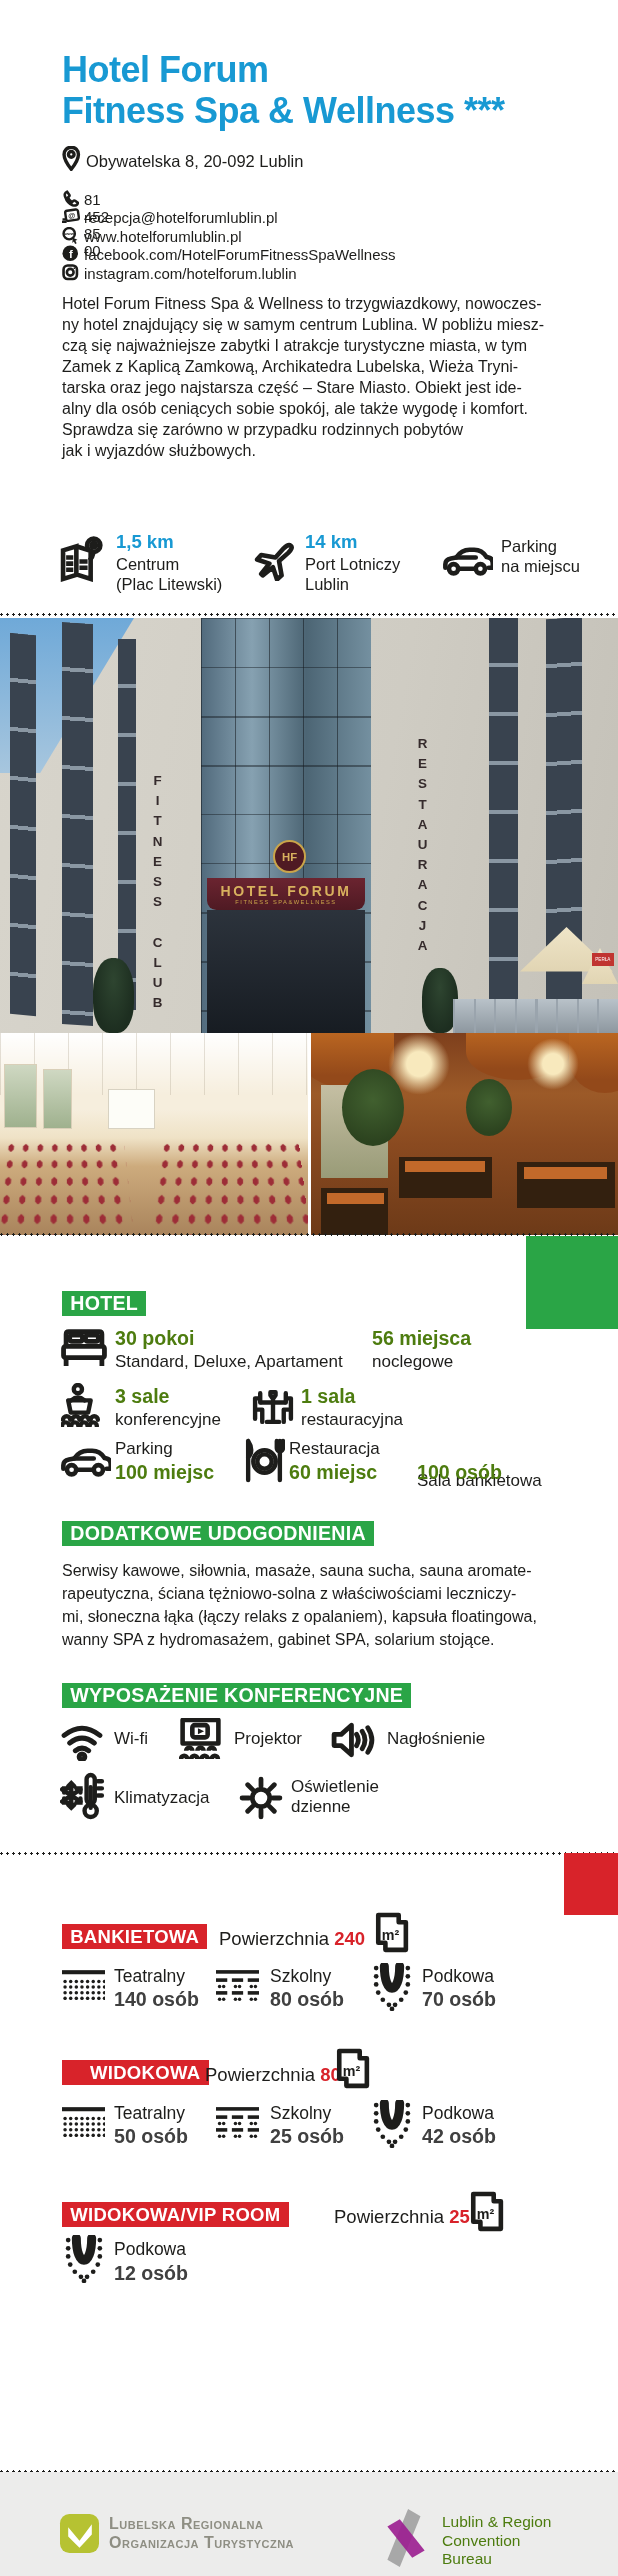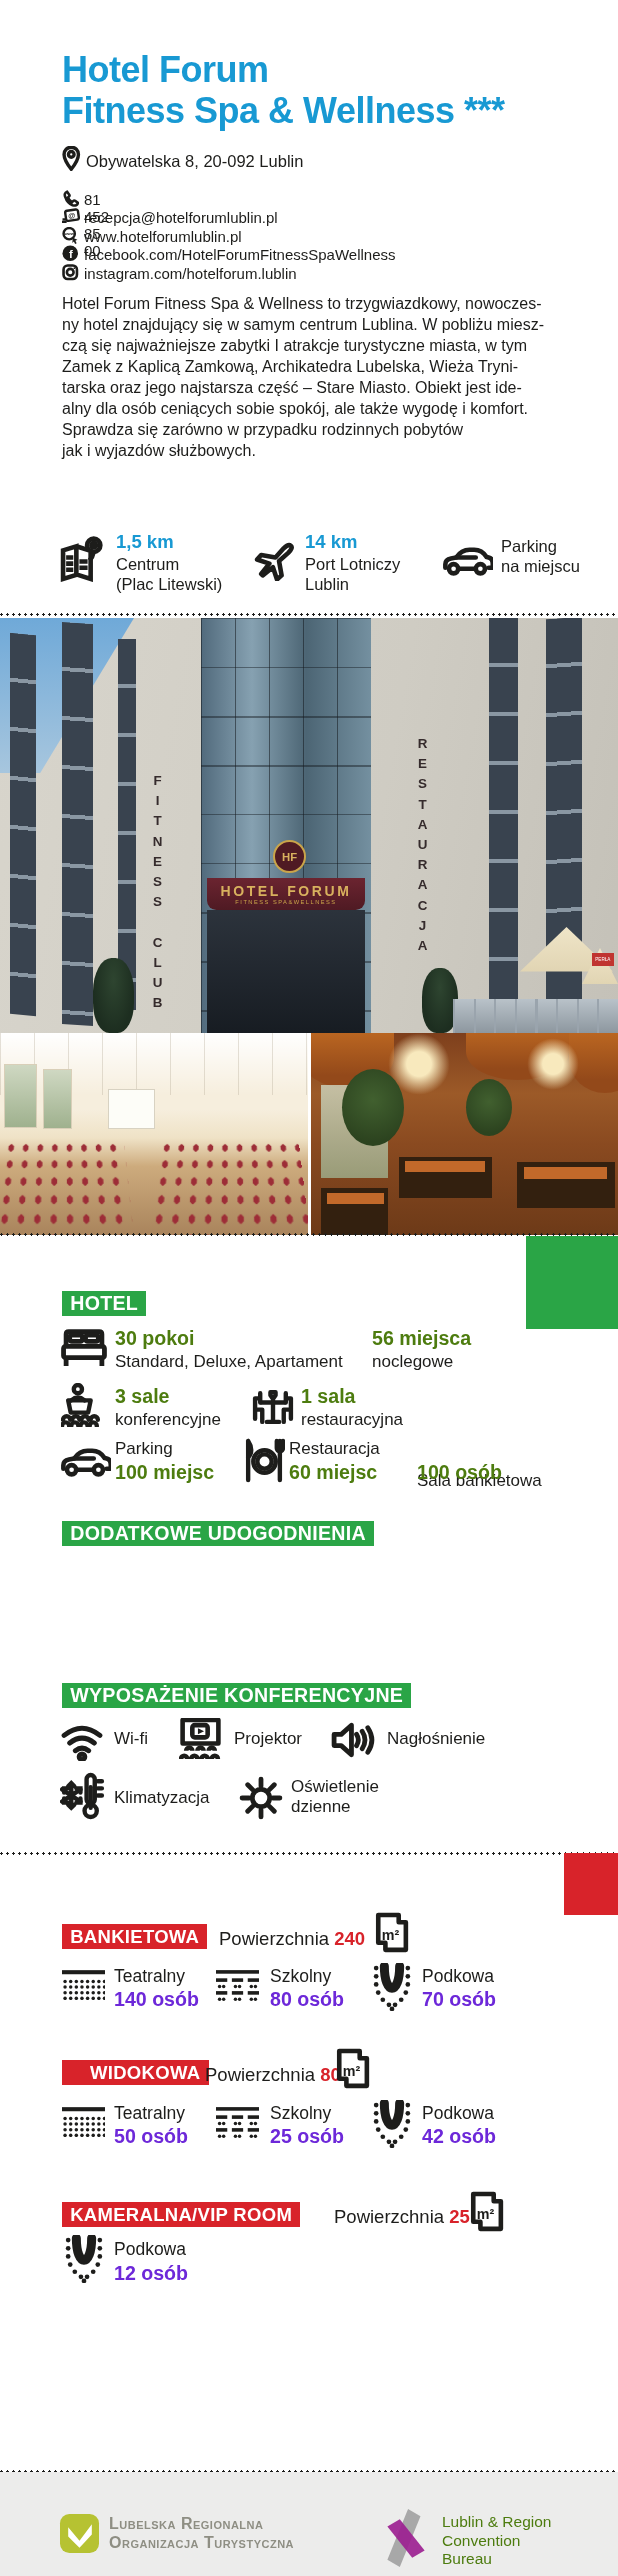--- a/index.html
+++ b/index.html
@@ -60,21 +60,21 @@
   .badge.red{background:#d8232a;font-size:18.5px;}
   
   .stat-val{font-size:19.6px;font-weight:700;color:#4d7c0f;}
   .stat-lbl{font-size:17px;color:#1d1d1b;}
   
   .eq-lbl{font-size:17px;white-space:pre-line;}
   
   .area-lbl{font-size:18.5px;}
   .area-val{color:#d8232a;font-weight:700;}
   .lay-lbl{font-size:17.5px;}
-  .lay-val{font-size:19.6px;font-weight:700;color:#6d28d9;}
+  .lay-val{font-size:19.6px;font-weight:700;color:#404040;}
   
   .footer-bg{left:0;top:2472px;width:618px;height:213px;background:#ececeb;}
   .lrot-sq{left:60px;top:2514px;width:39px;height:39px;border-radius:9.3px;background:#b6c232;}
   .lrot-txt{font-variant:small-caps;font-weight:700;color:#8e8e83;font-size:16px;letter-spacing:0.5px;line-height:19px;}
   .lrcb-txt{color:#4d7c0f;font-size:15.5px;line-height:18.5px;}
   svg{display:block;}
   .ico path,.ico circle,.ico rect,.ico line,.ico polyline{vector-effect:non-scaling-stroke;}
 </style>
 </head>
 <body>
@@ -292,20 +292,24 @@
         <circle cx="44" cy="46" r="14"></circle>
       <path d="M74 6 V82 M68 6 v14 M74 6 v14 M80 6 v14 M68 20 a6 6 0 0 0 12 0"></path>
     </svg>
   </div>
   <div class="abs stat-lbl" style="left:289px;top:1439px;">Restauracja</div>
   <div class="abs stat-val" style="left:289px;top:1461px;">60 miejsc</div>
   <div class="abs stat-lbl" style="left:417px;top:1439px;margin-top:32px;">Sala bankietowa</div>
   <div class="abs stat-val" style="left:417px;top:1461px;">100 osób</div>
 
   <div class="abs badge green" style="left:62px;top:1521px;">DODATKOWE UDOGODNIENIA</div>
+  <div class="abs" style="left:62px;top:1559px;width:520px;font-size:16px;line-height:23px;white-space:pre-line;">Serwisy kawowe, siłownia, masaże, sauna sucha, sauna aromate-
+rapeutyczna, ściana tężniowo-solna z właściwościami leczniczy-
+mi, słoneczna łąka (łączy relaks z opalaniem), kapsuła floatingowa,
+wanny SPA z hydromasażem, gabinet SPA, solarium stojące.</div>
 
   <div class="abs badge green" style="left:62px;top:1683px;">WYPOSAŻENIE KONFERENCYJNE</div>
 
   <div class="abs" style="left:60px;top:1721px;">
     <svg class="ico" width="44" height="40" viewBox="0 0 86 78" fill="none" stroke="#1d1d1b" stroke-width="5" stroke-linecap="round">
       <path d="M8 28 q35 -28 70 0 M19 43 q24 -19 48 0 M30 58 q13 -10 26 0"></path>
       <circle cx="43" cy="70" r="5.5"></circle>
     </svg>
   </div>
   <div class="abs eq-lbl" style="left:114px;top:1729px;">Wi-fi</div>
@@ -550,21 +554,21 @@
           <circle cx="70" cy="58" r="4.6"></circle>
           <circle cx="74" cy="42" r="4.6"></circle>
           <circle cx="74" cy="26" r="4.6"></circle>
           <circle cx="74" cy="10" r="4.6"></circle>
       </g>
     </svg>
   </div>
   <div class="abs lay-lbl" style="left:422px;top:2103px;">Podkowa</div>
   <div class="abs lay-val" style="left:422px;top:2125px;">42 osób</div>
 
-  <div class="abs badge red" style="left:62px;top:2202px;">KAMERALNA/VIP ROOM</div>
+  <div class="abs badge red" style="left:62px;top:2202px;">WIDOKOWA/VIP ROOM</div>
   <div class="abs area-lbl" style="left:334px;top:2206px;">
     <span>Powierzchnia</span>&nbsp;<span class="area-val">25</span>
   </div>
   <div class="abs" style="left:464px;top:2191px;">
     <svg class="ico" width="41" height="45" viewBox="0 0 80 88" fill="none" stroke="#1d1d1b" stroke-width="4.6" stroke-linejoin="round">
       <path d="M18 6 h40 v14 h14 v54 h-40 v-14 h-14 z"></path>
       <text x="42" y="54" font-size="28" font-weight="700" text-anchor="middle" fill="#1d1d1b" stroke="none">m²</text>
     </svg>
   </div>
   <div class="abs" style="left:62px;top:2235px;">

